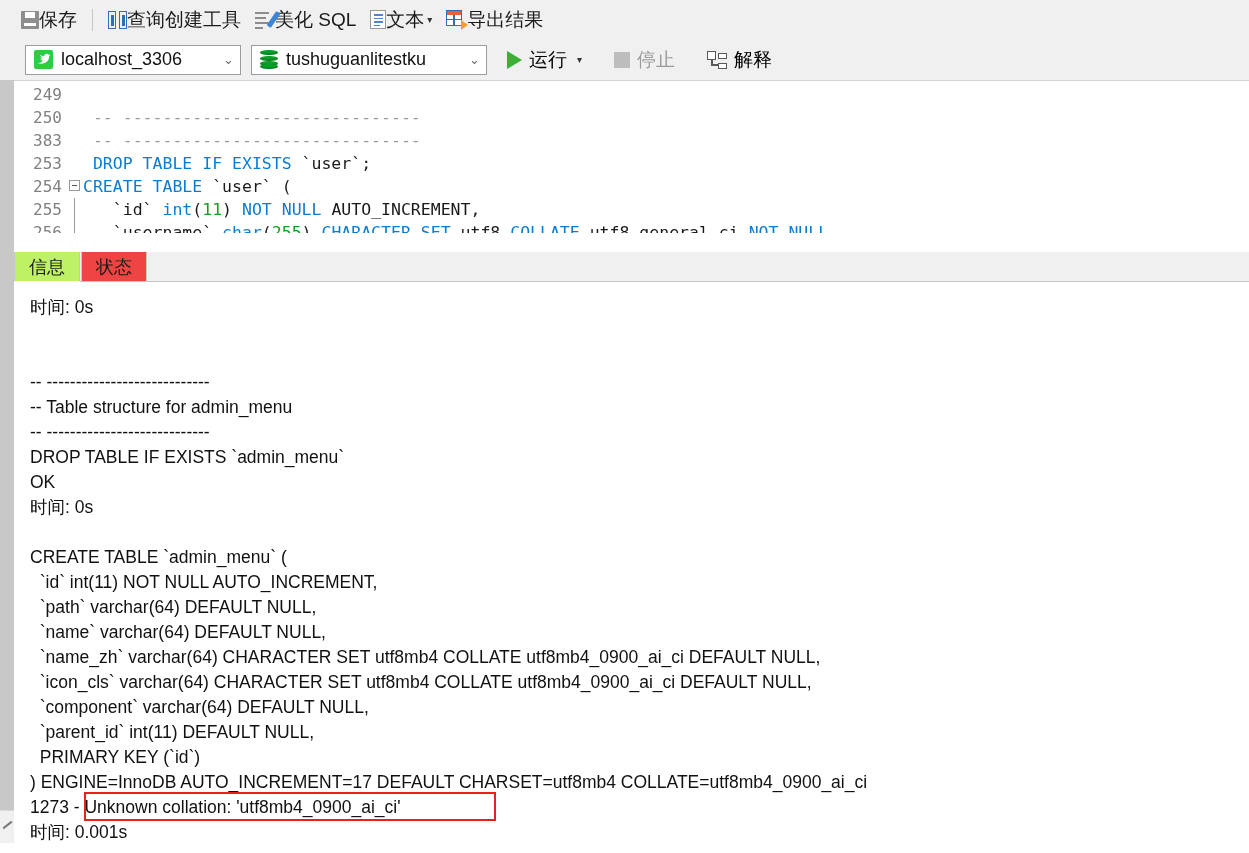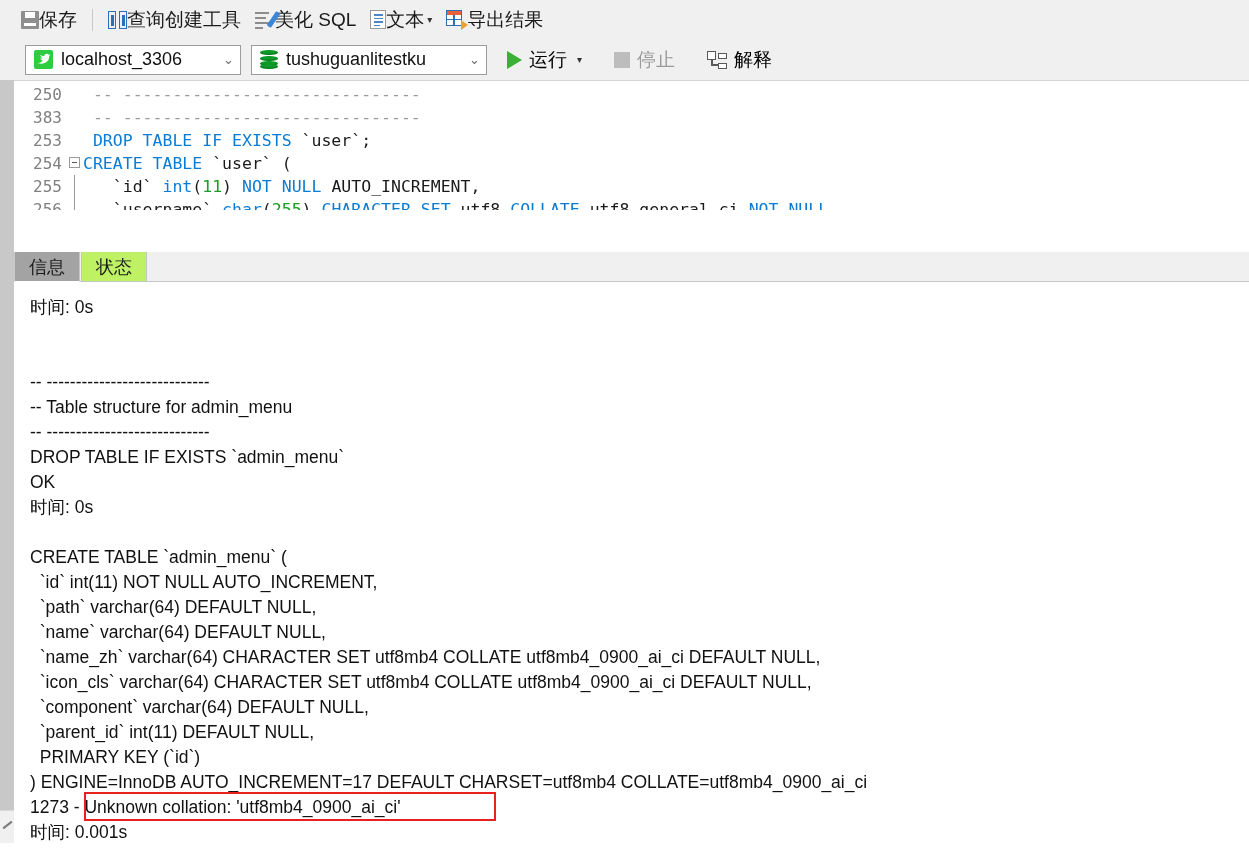--- a/index.html
+++ b/index.html
@@ -230,28 +230,28 @@
     align-items: flex-end;
     border-bottom: 1px solid #c6c6c6;
     box-sizing: border-box;
   }
   .tab {
     height: 29px;
     display: flex; align-items: center;
     padding: 0 14px;
     font-size: 18px;
     color: #1a1a1a;
-    background: #bef264;
+    background: #ef4444;
     border: 1px solid #c6c6c6;
     border-bottom: none;
     margin-right: 1px;
     cursor: default;
   }
   .tab.active {
-    background: #a3a3a3;
+    background: #bef264;
     border-bottom: 1px solid #ffffff;
     margin-bottom: -1px;
   }
 
   
   .msg-panel {
     position: relative;
     margin-left: 14px;
     height: 570px;
     background: #ffffff;
@@ -400,20 +400,25 @@
         </span>
       <span>解释</span>
     </div>
   </div>
 
 </div>
 
 <div class="editor-wrap">
   <div class="editor" id="editor-lines">
       <div class="ln-row">
+        <span class="ln-no">249</span>
+        <span class="fold"></span>
+        <span class="code"></span>
+      </div>
+      <div class="ln-row">
         <span class="ln-no">250</span>
         <span class="fold"></span>
         <span class="code"><span class="c"> -- ------------------------------</span></span>
       </div>
       <div class="ln-row">
         <span class="ln-no">383</span>
         <span class="fold"></span>
         <span class="code"><span class="c"> -- ------------------------------</span></span>
       </div>
       <div class="ln-row">

